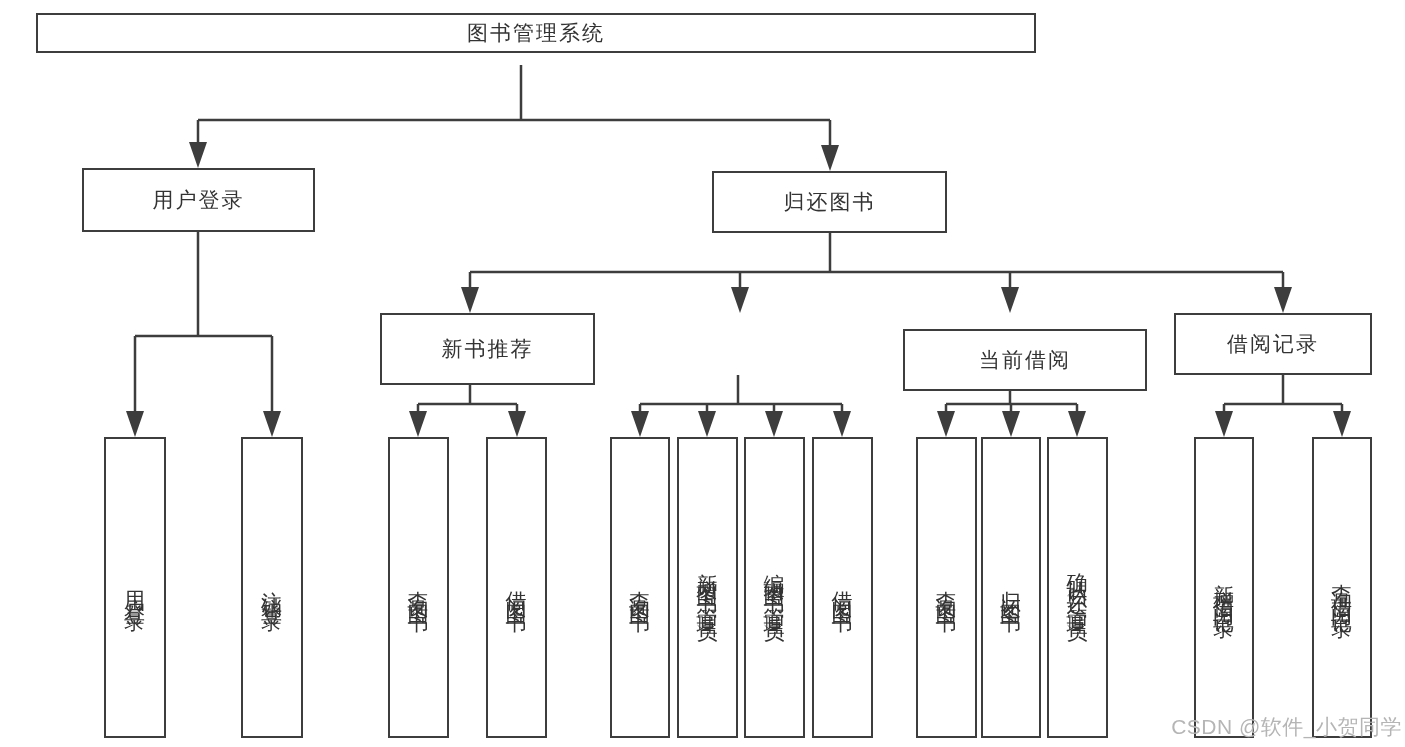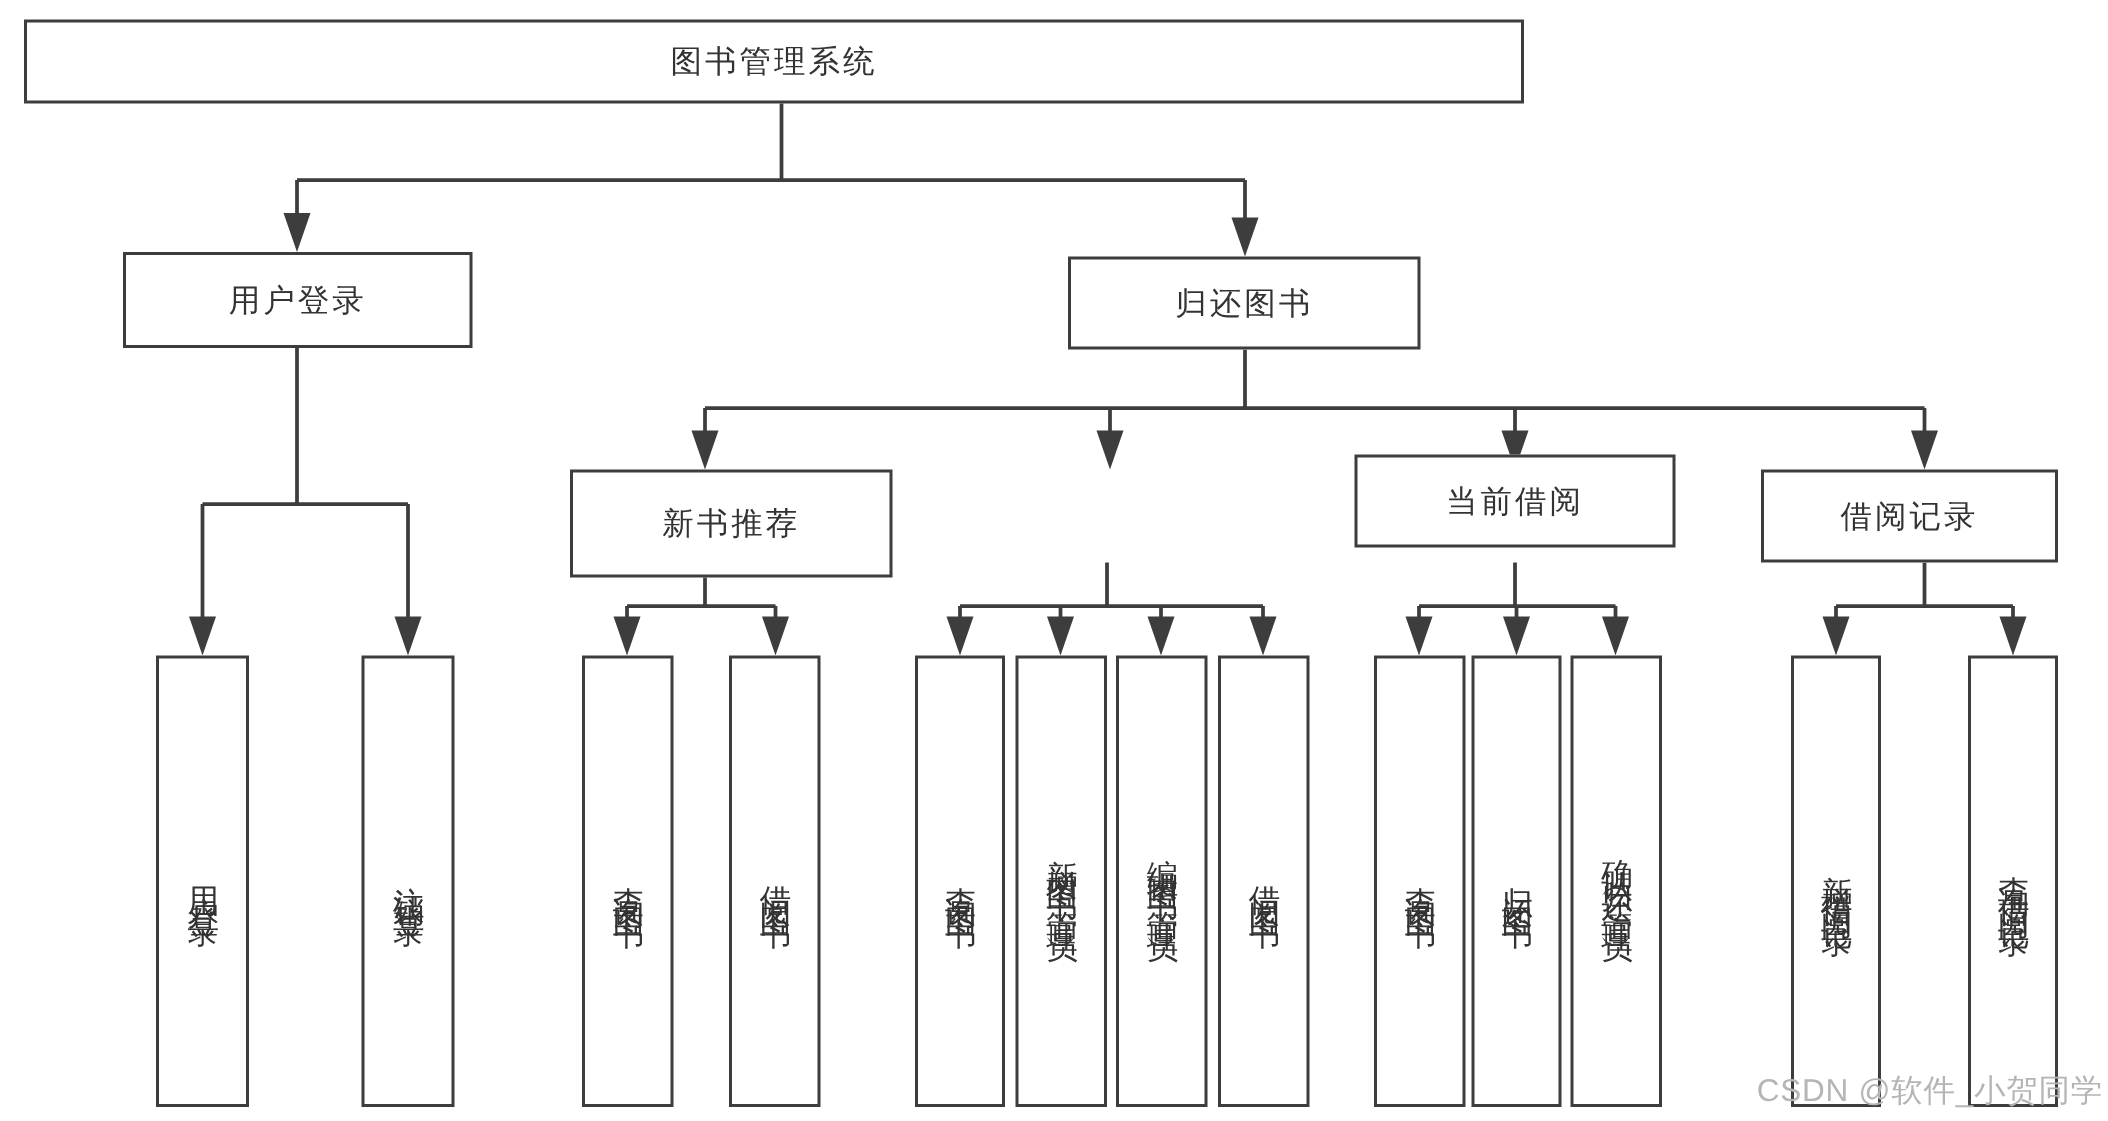--- a/index.html
+++ b/index.html
@@ -53,35 +53,35 @@
     <polygon points="698,411 716,411 707,437"></polygon>
     <polygon points="765,411 783,411 774,437"></polygon>
     <polygon points="833,411 851,411 842,437"></polygon>
     <polygon points="937,411 955,411 946,437"></polygon>
     <polygon points="1002,411 1020,411 1011,437"></polygon>
     <polygon points="1068,411 1086,411 1077,437"></polygon>
     <polygon points="1215,411 1233,411 1224,437"></polygon>
     <polygon points="1333,411 1351,411 1342,437"></polygon>
   </svg>
 
-  <div class="node h" style="left:16px;top:13px;width:1000px;height:56px">
+  <div class="node h" style="left:36px;top:13px;width:1000px;height:40px">
     <span>图书管理系统</span>
   </div>
 
   <div class="node h" style="left:82px;top:168px;width:233px;height:64px">
     <span>用户登录</span>
   </div>
   <div class="node h" style="left:712px;top:171px;width:235px;height:62px">
     <span>归还图书</span>
   </div>
 
   <div class="node h" style="left:380px;top:313px;width:215px;height:72px">
     <span>新书推荐</span>
   </div>
-  <div class="node h" style="left:903px;top:303px;width:214px;height:62px">
+  <div class="node h" style="left:903px;top:329px;width:244px;height:62px">
     <span>当前借阅</span>
   </div>
   <div class="node h" style="left:1174px;top:313px;width:198px;height:62px">
     <span>借阅记录</span>
   </div>
 
   <div class="node v" style="left:104px;top:437px;width:62px;height:301px">
     <span>用户登录</span>
   </div>
   <div class="node v" style="left:241px;top:437px;width:62px;height:301px">

